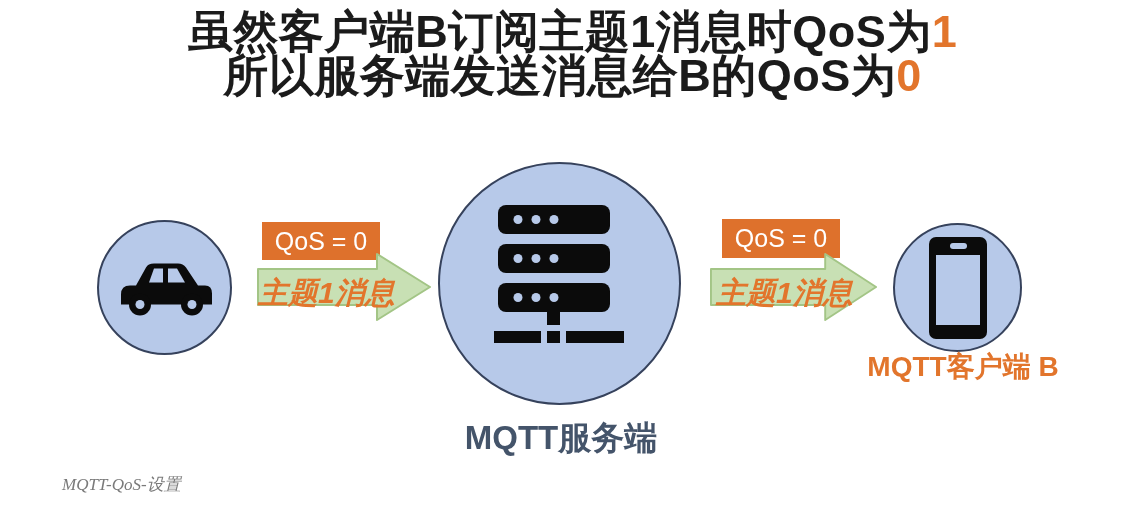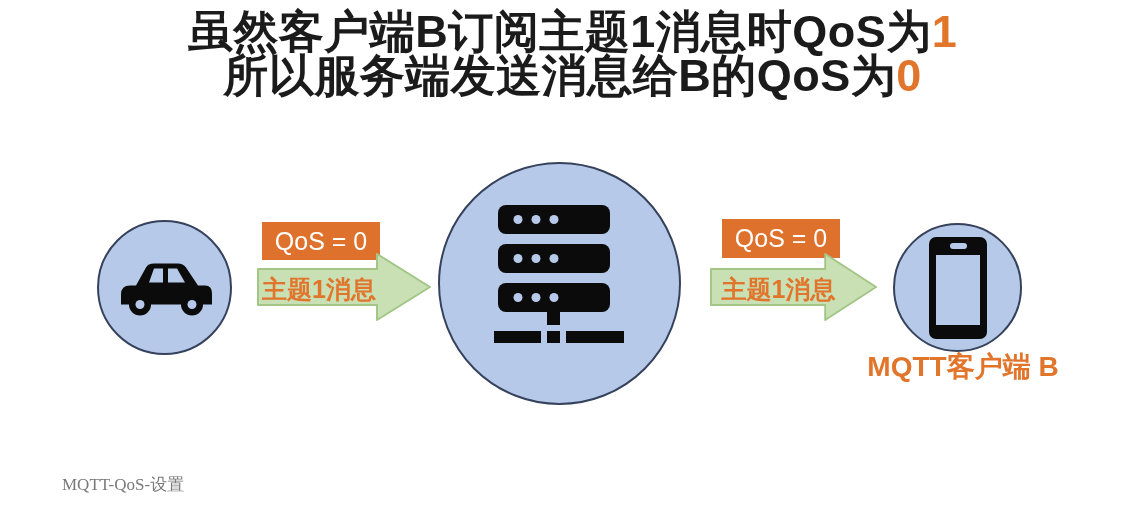--- a/index.html
+++ b/index.html
@@ -45,29 +45,29 @@
   #badge-left  { left:262px; top:222px; width:118px; height:38px; line-height:38px; }
   #badge-right { left:722px; top:219px; width:118px; height:39px; line-height:39px; }
 
   
   .block-arrow { position:absolute; height:70px; top:252px; }
   #arrow-left  { left:257px; width:175px; }
   #arrow-right { left:710px; width:168px; }
 
   .arrow-msg {
     position:absolute; text-align:center; font-weight:700;
-    color:#e2752c; font-size:25px; white-space:nowrap;
+    color:#e2752c; font-size:30px; white-space:nowrap;font-style:italic;
   }
   #msg-left  { left:258px; top:273px; width:122px; }
   #msg-right { left:716px; top:273px; width:125px; }
 
   
   .footer-caption {
     position:absolute; left:62px; top:473px;
-    font-family:"Liberation Serif", serif; 
+    font-family:"Liberation Serif", serif; font-style:italic;
     font-size:17px; color:#7a7a7a;
   }
 </style>
 </head>
 <body>
 
 <div id="canvas">
 
   <div class="title-block">
     <div class="title-line"><span>虽然客户端B订阅主题1消息时QoS为</span><span class="hl">1</span></div>
@@ -105,20 +105,21 @@
         <circle cx="60" cy="53.5" r="4.5" fill="#b7c9e9"></circle>
       <circle cx="24" cy="92.5" r="4.5" fill="#b7c9e9"></circle>
         <circle cx="42" cy="92.5" r="4.5" fill="#b7c9e9"></circle>
         <circle cx="60" cy="92.5" r="4.5" fill="#b7c9e9"></circle>
       <rect x="53" y="104" width="13" height="16" fill="#0b0b0b"></rect>
       <rect x="0" y="126" width="47" height="12" fill="#0b0b0b"></rect>
       <rect x="53" y="126" width="13" height="12" fill="#0b0b0b"></rect>
       <rect x="72" y="126" width="58" height="12" fill="#0b0b0b"></rect>
     </svg>
   </div>
+  <div class="node-label" id="label-server">MQTT服务端</div>
 
   <div class="qos-badge" id="badge-right">QoS = 0</div>
   <svg class="block-arrow" id="arrow-right" viewBox="0 0 175 70" preserveAspectRatio="none" aria-hidden="true">
     <polygon points="1,17 120,17 120,2 173,35 120,68 120,53 1,53" fill="#c8e0b4" stroke="#a3c586" stroke-width="2" stroke-linejoin="round"></polygon>
   </svg>
   <div class="arrow-msg" id="msg-right">主题1消息</div>
 
   <div class="node-circle" id="circle-client-b">
     <svg width="58" height="102" viewBox="0 0 58 102" aria-hidden="true">
       <rect x="0" y="0" width="58" height="102" rx="7" fill="#0b0b0b"></rect>

